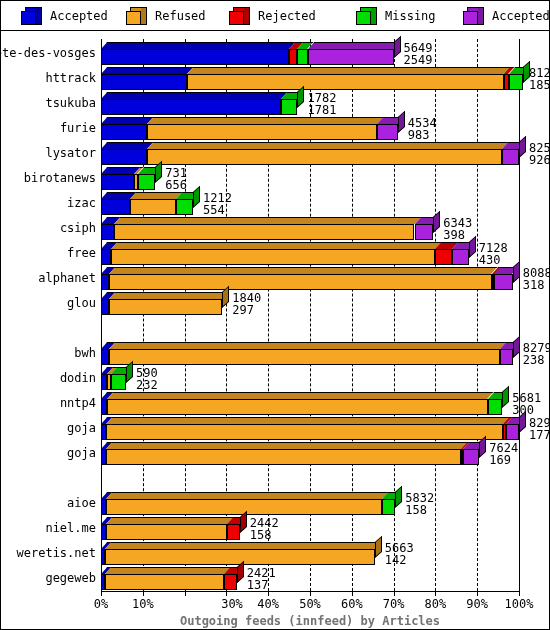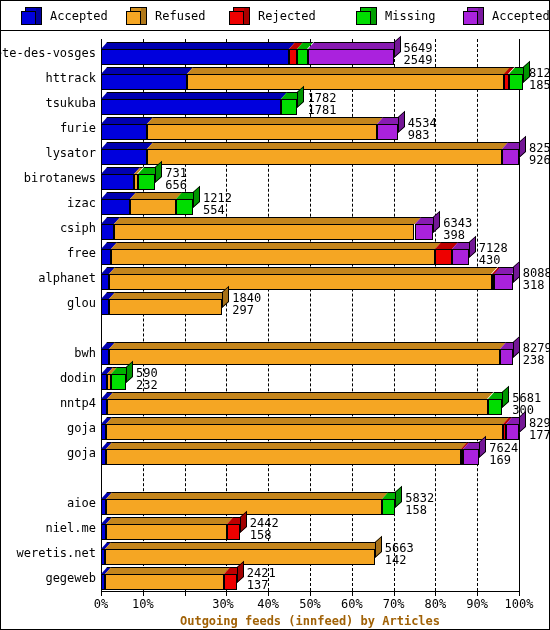--- a/index.html
+++ b/index.html
@@ -83,21 +83,21 @@
   #xaxis{position:absolute;left:100px;top:560px;width:425px;height:40px;}
   .xtick{
     position:absolute;top:0;width:0;height:5px;border-left:1px solid #000;
   }
   .xlab{
     position:absolute;top:6px;font-size:12px;color:#000;
     transform:translateX(-50%);white-space:nowrap;
   }
   #xtitle{
     position:absolute;left:100px;top:583px;width:418px;
-    text-align:center;font-size:12px;font-weight:bold;color:#a16207;
+    text-align:center;font-size:12px;font-weight:bold;color:#737373;
   }
   .base-line{
     position:absolute;left:100px;top:560px;width:418px;height:0;
     border-top:1px solid #000;
   }
   .base-skew{
     position:absolute;left:100px;top:553px;width:418px;height:7px;
     border-bottom:1px solid #000;
     transform-origin:bottom left;transform:skewX(-42deg);
     pointer-events:none;
@@ -580,21 +580,21 @@
     <div class="base-skew"></div>
     <div class="base-line"></div>
     <div id="xaxis">
         <div class="xtick" style="left: 0px;"></div>
         <div class="xlab" style="left: 0px;">0%</div>
         <div class="xtick" style="left: 41.8px;"></div>
         <div class="xlab" style="left: 41.8px;">10%</div>
         <div class="xtick" style="left: 83.6px;"></div>
         <div class="xlab" style="left: 83.6px; margin-top: 42px;">20%</div>
         <div class="xtick" style="left: 125.4px;"></div>
-        <div class="xlab" style="left: 122px;">30%</div>
+        <div class="xlab" style="left: 131px;">30%</div>
         <div class="xtick" style="left: 167.2px;"></div>
         <div class="xlab" style="left: 167.2px;">40%</div>
         <div class="xtick" style="left: 209px;"></div>
         <div class="xlab" style="left: 209px;">50%</div>
         <div class="xtick" style="left: 250.8px;"></div>
         <div class="xlab" style="left: 250.8px;">60%</div>
         <div class="xtick" style="left: 292.6px;"></div>
         <div class="xlab" style="left: 292.6px;">70%</div>
         <div class="xtick" style="left: 334.4px;"></div>
         <div class="xlab" style="left: 334.4px;">80%</div>

